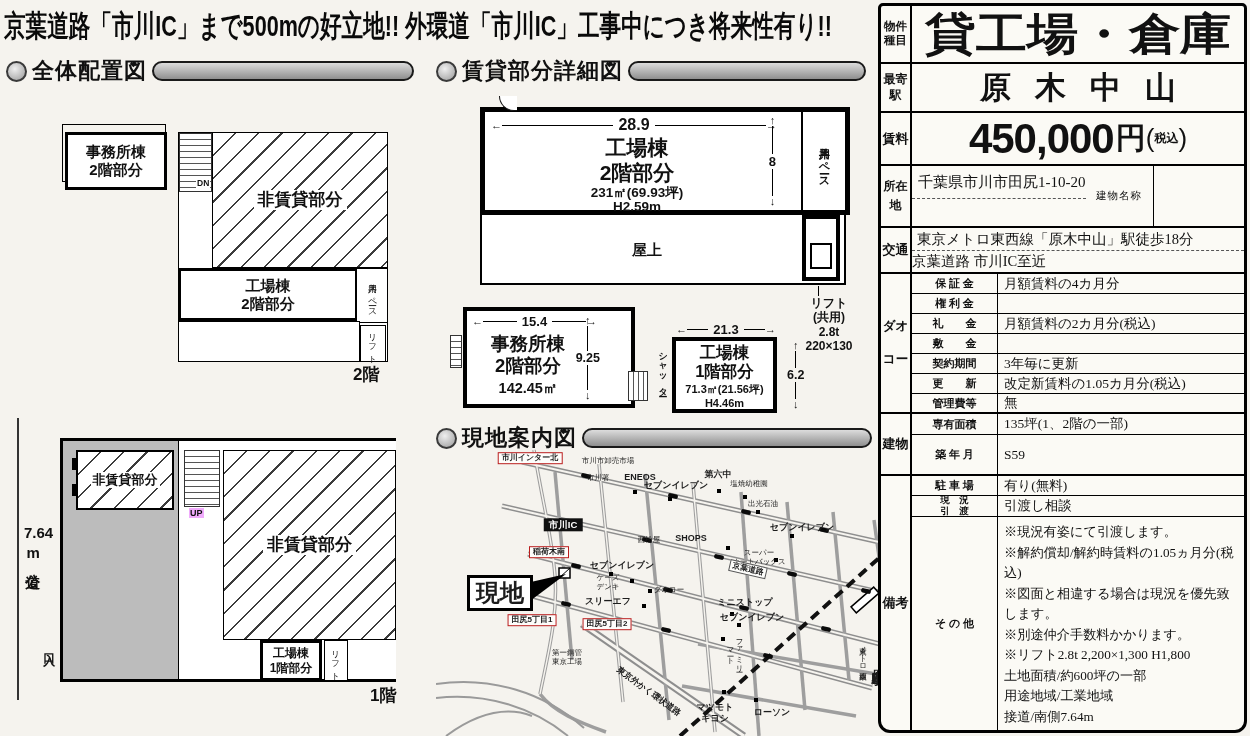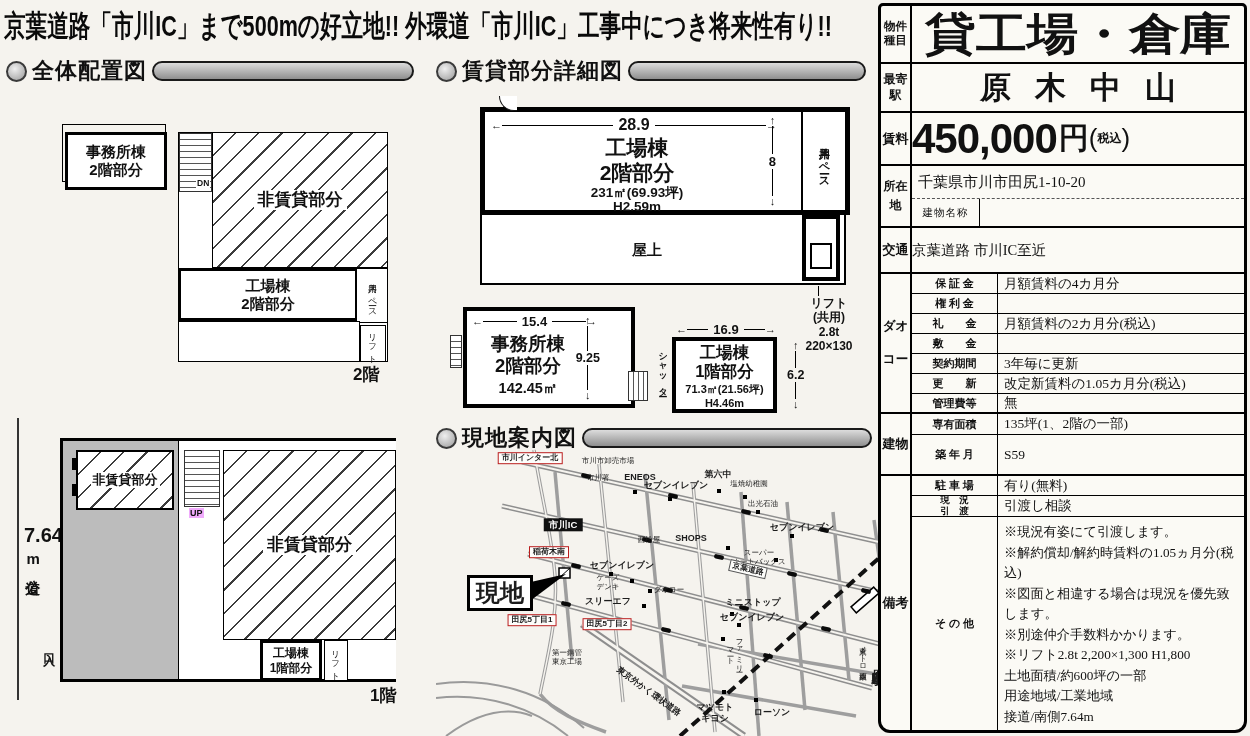--- a/index.html
+++ b/index.html
@@ -91,21 +91,21 @@
   <div class="abs thin" style="left:118px;top:225px;width:182px;height:41px"></div>
   <div class="abs thin" style="left:300px;top:229px;width:26px;height:37px;display:flex;align-items:center;justify-content:center">
     <span class="vtext" style="font-size:8.5px">リフト</span>
   </div>
   <span class="abs plab" style="left:293px;top:269px;font-size:17px">2階</span>
 </div>
 
 <div class="abs" style="left:14px;top:418px;width:392px;height:302px">
   <div class="abs" style="left:3px;top:0;height:282px;border-left:2px solid #333"></div>
   <div class="abs" style="left:10px;top:106px;text-align:center">
-    <div class="plab" style="font-size:20px">7.64</div>
+    <div class="plab" style="font-size:15px">7.64</div>
     <div class="plab vtext" style="font-size:15px;margin-top:2px">m公道</div>
   </div>
   <span class="abs plab vtext" style="left:28px;top:226px;font-size:12px">入口</span>
   <div class="abs" style="left:46px;top:20px;width:336px;height:244px;border:3px solid #000;background:#bcbcbc">
     <div class="abs" style="left:115px;top:0;width:218px;height:238px;background:#fff;border-left:1px solid #000"></div>
     <div class="abs hatch" style="left:13px;top:9px;width:98px;height:60px;background-color:#fff;border:2px solid #000;display:flex;align-items:center;justify-content:center">
       <span class="plab" style="font-size:13px;background:#fff;padding:0 2px">非賃貸部分</span>
     </div>
     <div class="abs" style="left:9px;top:17px;width:5px;height:12px;background:#000"></div>
     <div class="abs" style="left:9px;top:43px;width:5px;height:12px;background:#000"></div>
@@ -182,21 +182,21 @@
       <span class="ln"></span>
         <span class="ar">↓</span>
     </div>
   </div>
   <div class="abs stairs" style="left:0px;top:245px;width:12px;height:33px"></div>
   <div class="abs stairs" style="left:178px;top:281px;width:20px;height:30px;background-image:repeating-linear-gradient(90deg,#fff 0 4px,#555 4px 5px)"></div>
 
   <div class="abs dimh" style="left:226px;top:232px;width:100px">
     <span class="ar">←</span>
       <span class="ln"></span>
-    <span class="dimn" style="font-size:13px">16.9</span>
+    <span class="dimn" style="font-size:13px">21.3</span>
     <span class="ln"></span>
       <span class="ar">→</span>
   </div>
   <div class="abs" style="left:222px;top:247px;width:105px;height:76px;border:4px solid #000;background:#fff;text-align:center">
     <div class="plab pre" style="font-size:16.5px;margin-top:2px">工場棟
 1階部分</div>
     <div style="font-size:11px;font-weight:700">71.3㎡(21.56坪)</div>
     <div style="font-size:11px;font-weight:700">H4.46m</div>
   </div>
   <span class="abs vtext" style="left:206px;top:256px;font-size:9px;font-weight:600">シャッター</span>
@@ -310,21 +310,21 @@
   <span class="ml tiny" style="left:172px;top:134px">ケーズ
 デンキ</span>
   <span class="ml tiny" style="left:233px;top:141px">ダオコー</span>
   <span class="ml" style="left:172px;top:153px">スリーエフ</span>
   <span class="ml site" style="left:64px;top:145px">現地</span>
   <span class="ml sign" style="left:96px;top:172px">田尻5丁目1</span>
   <span class="ml sign" style="left:171px;top:176px">田尻5丁目2</span>
   <span class="ml tiny" style="left:131px;top:209px">第一鋼管
 東京工場</span>
   <span class="ml rot" style="left:213px;top:243px">東京外かく環状道路</span>
-  <span class="ml" style="left:317px;top:154px">ミニストップ</span>
+  <span class="ml" style="left:309px;top:154px">ミニストップ</span>
   <span class="ml" style="left:316px;top:169px">セブンイレブン</span>
   <span class="ml vert tiny" style="left:299px;top:203px">ファミリー
 マート</span>
   <span class="ml" style="left:279px;top:265px">マツモト
 キヨシ</span>
   <span class="ml" style="left:336px;top:264px">ローソン</span>
   <span class="ml vert station" style="left:442px;top:213px">原木中山駅</span>
   <span class="ml vert metro" style="left:427px;top:206px">東京メトロ東西線</span>
 </div>
 
@@ -336,41 +336,42 @@
     </div>
   </div>
   <div class="row" style="height:49px">
     <div class="gl" style="font-size:12px;line-height:1.3">最寄駅</div>
     <div class="val" style="display:flex;align-items:center;justify-content:center">
       <span class="bigsans" style="font-size:31px;letter-spacing:24px;margin-right:-24px;white-space:nowrap">原木中山</span>
     </div>
   </div>
   <div class="row" style="height:53px">
     <div class="gl" style="font-size:13px;line-height:2">賃料</div>
-    <div class="val" style="display:flex;align-items:center;">
+    <div class="val" style="display:flex;align-items:center;justify-content:center">
       <span class="bigsans" style="font-size:42px;letter-spacing:-1px">450,000</span>
       <span class="bigsans" style="font-size:30px;margin-left:2px">円</span>
       <span class="bigsans" style="font-size:26px;font-weight:400">(</span>
       <span class="bigsans" style="display:inline-flex;flex-direction:column;font-size:12px;line-height:1.1;font-weight:700">税込</span>
       <span class="bigsans" style="font-size:26px;font-weight:400">)</span>
     </div>
   </div>
   <div class="row" style="height:62px">
     <div class="gl" style="font-size:12px;line-height:1.55">所在地</div>
-    <div class="val" style="display:flex;flex-direction:column">
+    <div class="val" style="display:flex;flex-direction:row">
       <div class="dashb" style="height:33px;display:flex;align-items:center;padding-left:6px;font-size:15px">千葉県市川市田尻1-10-20</div>
       <div style="flex:1;display:flex">
         <div style="width:68px;border-right:1.5px solid #000;display:flex;align-items:center;justify-content:center;font-size:10.5px;letter-spacing:1px">建物名称</div>
         <div style="flex:1"></div>
       </div>
     </div>
   </div>
   <div class="row" style="height:46px">
     <div class="gl" style="font-size:13px;line-height:1.75">交通</div>
     <div class="val" style="display:flex;flex-direction:column">
+      <div class="dashb" style="height:23px;display:flex;align-items:center;padding-left:5px;font-size:14.5px;white-space:nowrap">東京メトロ東西線「原木中山」駅徒歩18分</div>
       <div style="flex:1;display:flex;align-items:center;font-size:14.5px">京葉道路 市川IC至近</div>
     </div>
   </div>
   <div class="row" style="height:140px">
     <div class="gl" style="font-size:12.5px;line-height:2.65">ダオコー</div>
     <div class="val" style="display:flex;flex-direction:column">
       <div class="trow" style="height:20px">
           <div class="sub">保 証 金</div>
           <div class="tval">月額賃料の4カ月分</div>
         </div>

